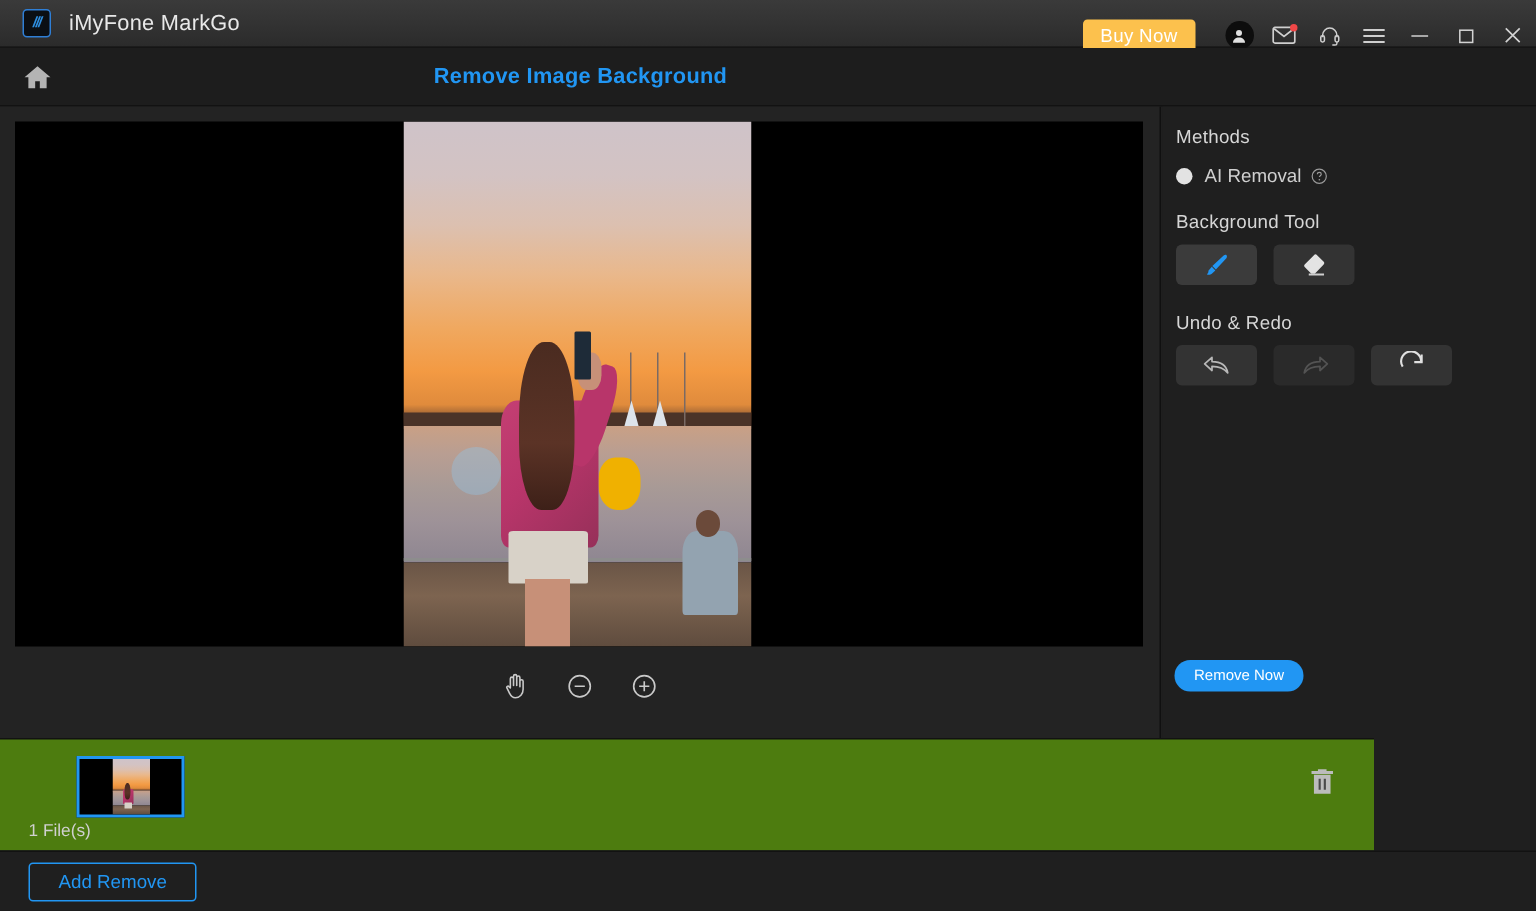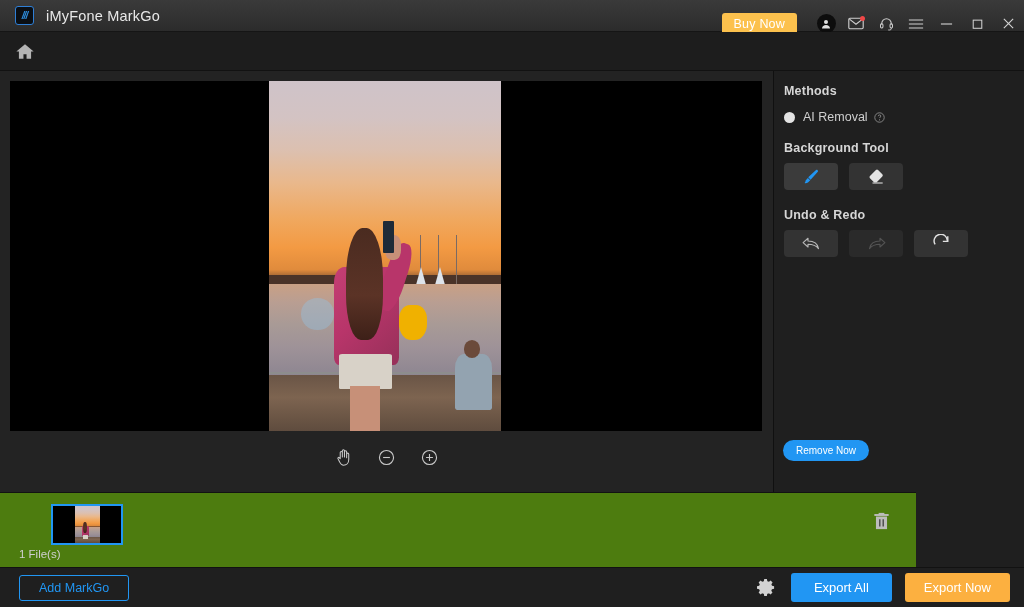--- a/index.html
+++ b/index.html
@@ -79,21 +79,21 @@
     margin-left: 10px;
   }
   .ztool { width: 22px; height: 22px; display:flex; align-items:center; justify-content:center; cursor:pointer; }
 
   
   .panel {
     position: absolute; top: 71px; left: 775px; width: 249px; height: 421px;
     background: #1f1f1f; padding: 13px 0 0 0;
   }
   .panel-h {
-    color: #d6d6d6; font-size: 12.5px; font-weight: bold; margin-left: 9px;
+    color: #d6d6d6; font-size: 12.5px; font-weight: normal; margin-left: 9px;
     letter-spacing: .2px;
   }
   .radio-row {
     display: flex; align-items: center; margin-left: 9px; height: 24px; cursor: pointer;
   }
   .radio-outer {
     width: 11px; height: 11px; border-radius: 50%;
     display: flex; align-items: center; justify-content: center; flex: 0 0 auto;
   }
   .radio-unsel { background: #e3e3e3; }
@@ -330,20 +330,21 @@
       </div>
     </div>
   </div>
 
   <div class="navbar">
     <div class="home-btn">
       <svg width="20" height="19" viewBox="0 0 22 20">
           <path d="M11 2L1.5 10h2.8v8h5v-5h3.4v5h5v-8h2.8z" fill="#b4b4b4"></path>
         </svg>
     </div>
+    <div class="page-title">Remove Image Background</div>
   </div>
 
   <div class="canvas-area">
     <div class="image-stage">
       <div class="photo">
         <div class="sky"></div>
         <div class="horizon-land"></div>
         <div class="boat-masts">
           <div class="mast" style="left:10%"></div>
           <div class="mast" style="left:45%"></div>
@@ -464,25 +465,16 @@
       <svg width="21" height="22" viewBox="0 0 22 23">
           <path d="M3.5 5.2h15" stroke="#bcbcbc" stroke-width="2"></path>
           <path d="M8 3h6v2.2H8z" fill="#bcbcbc"></path>
           <path d="M5.2 6.8h11.6V20H5.2z" fill="#bcbcbc"></path>
           <path d="M9.2 9.6v7.6M12.8 9.6v7.6" stroke="#4a4a4a" stroke-width="1.5"></path>
         </svg>
     </div>
   </div>
 
   <div class="bottombar">
-    <button class="add-image">Add MarkGo</button>
-    <div class="bb-right">
-      <div class="gear">
-        <svg width="19" height="19" viewBox="0 0 20 20">
-            <path d="M10 6.6A3.4 3.4 0 1010 13.4 3.4 3.4 0 0010 6.6zm8 4.8v-2.8l-2.2-.4a6 6 0 00-.7-1.7l1.3-1.8-2-2-1.8 1.3a6 6 0 00-1.7-.7L10.4 1H7.6l-.4 2.3a6 6 0 00-1.7.7L3.7 2.7l-2 2L3 6.5a6 6 0 00-.7 1.7L0 8.6v2.8l2.3.4a6 6 0 00.7 1.7l-1.3 1.8 2 2 1.8-1.3a6 6 0 001.7.7l.4 2.3h2.8l.4-2.3a6 6 0 001.7-.7l1.8 1.3 2-2-1.3-1.8a6 6 0 00.7-1.7z" fill="#d2d2d2"></path>
-          </svg>
-      </div>
-      <button class="btn-export-all">Export All</button>
-      <button class="btn-export-now">Export Now</button>
-    </div>
+    <button class="add-image">Add Remove</button>
   </div>
 
 </div>
 
 </body></html>

